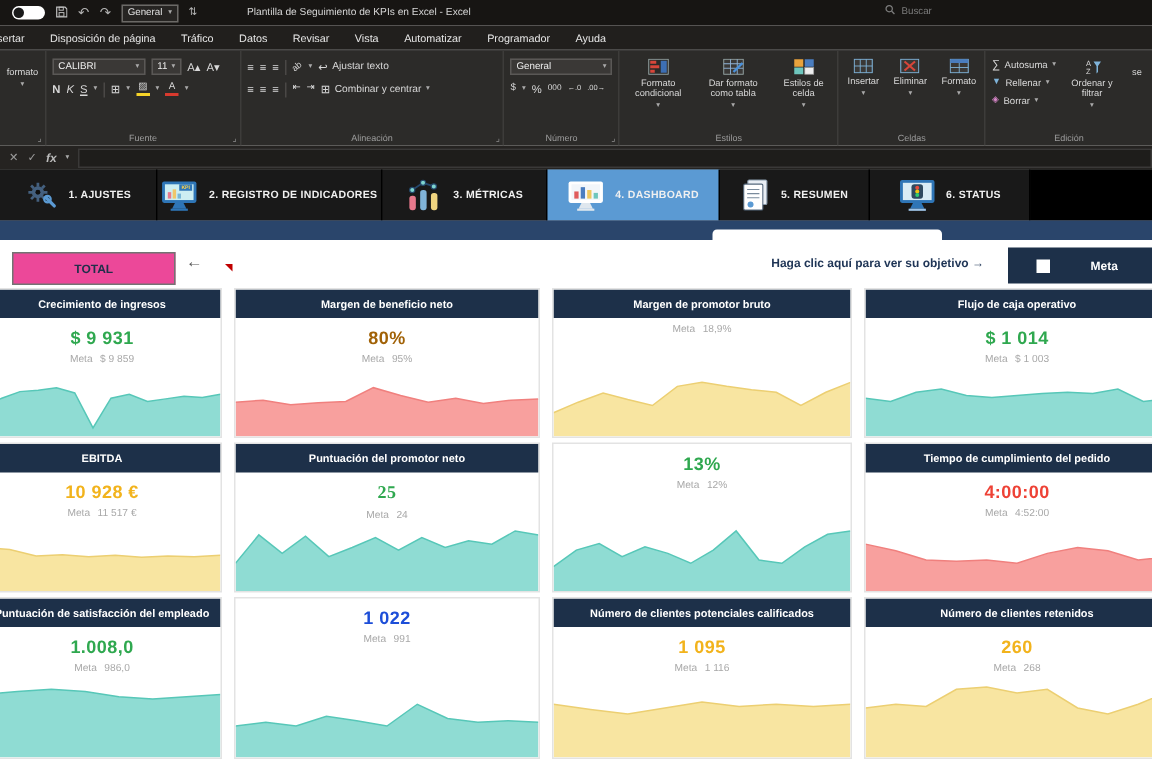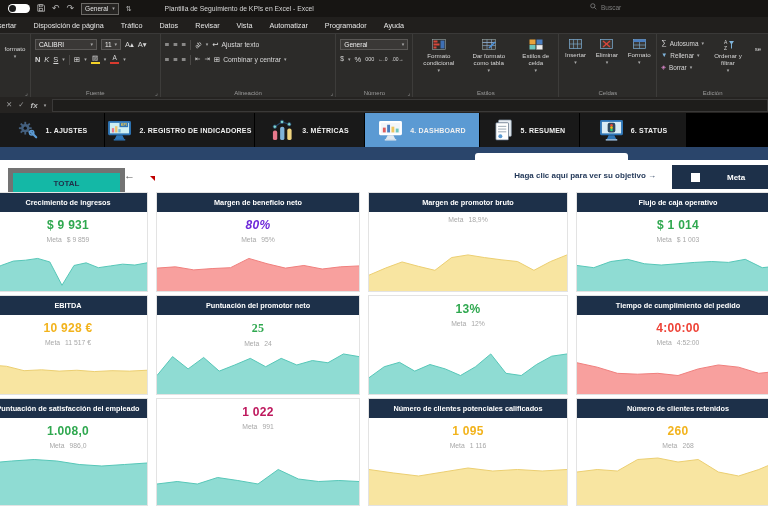--- a/index.html
+++ b/index.html
@@ -56,21 +56,21 @@
   .stab{display:flex;align-items:center;justify-content:center;gap:7px;background:#191919;
         border-right:1px solid #000;box-sizing:border-box;cursor:default;}
   .stab .lbl{font-size:7px;font-weight:bold;color:#f0f0f0;letter-spacing:.2px;white-space:nowrap;}
   .stab.active{background:#5b9ad3;}
   .navfill{flex:1;background:#000;}
 
   
   .navybar{position:absolute;top:147px;left:0;width:768px;height:13px;background:#2a456b;}
   .notch{position:absolute;left:475px;bottom:0;width:153px;height:7px;background:#fff;border-radius:3px 3px 0 0;}
   .filterrow{position:absolute;top:160px;left:0;width:768px;height:32px;background:#fff;}
-  .totalbox{position:absolute;left:8px;top:8px;width:107px;height:20px;background:#14b8a6;border:5px solid #737373;
+  .totalbox{position:absolute;left:8px;top:8px;width:107px;height:20px;background:#ec4899;border:1px solid #737373;
             display:flex;align-items:center;justify-content:center;font-size:8px;font-weight:bold;color:#20304a;}
   .backarrow{position:absolute;left:124px;top:9px;font-size:11px;color:#555;}
   .cmark{position:absolute;left:150px;top:16px;width:0;height:0;
          border-top:5px solid #c00000;border-left:5px solid transparent;}
   .objhint{position:absolute;right:112px;top:11px;font-size:8px;font-weight:bold;color:#1f3556;}
   .metabox{position:absolute;left:672px;top:5px;width:96px;height:24px;background:#1d3049;
            display:flex;align-items:center;}
   .metachk{width:9px;height:9px;background:#fff;margin-left:19px;}
   .metalbl{margin-left:27px;font-size:8px;font-weight:bold;color:#fff;}
 
@@ -455,21 +455,21 @@
             <span>$ 9 859</span>
           </div>
         <svg class="spark" viewBox="0 0 100 40" preserveAspectRatio="none">
             <polygon points="0,40 0.0,22.0 7.7,16.8 15.4,12.8 23.1,12.0 30.8,10.4 38.5,13.6 46.2,34.8 53.8,16.8 61.5,14.4 69.2,18.8 76.9,17.2 84.6,15.6 92.3,16.4 100.0,14.4 100,40" fill="#8fdcd3"></polygon>
             <polyline fill="none" stroke-width="1" vector-effect="non-scaling-stroke" points="0.0,22.0 7.7,16.8 15.4,12.8 23.1,12.0 30.8,10.4 38.5,13.6 46.2,34.8 53.8,16.8 61.5,14.4 69.2,18.8 76.9,17.2 84.6,15.6 92.3,16.4 100.0,14.4" stroke="#57c7b8"></polyline>
           </svg>
       </div>
 
       <div class="card">
         <div class="card-h">Margen de beneficio neto</div>
-        <div class="card-v" style="color: #6d28d9; font-style: italic;">80%</div>
+        <div class="card-v" style="color: #a16207;">80%</div>
         <div class="card-m">
             <span>Meta</span>
             <span>95%</span>
           </div>
         <svg class="spark" viewBox="0 0 100 40" preserveAspectRatio="none">
             <polygon points="0,40 0.0,19.2 9.1,18.0 18.2,20.8 27.3,19.6 36.4,18.8 45.5,10.4 54.5,15.2 63.6,19.2 72.7,16.8 81.8,20.0 90.9,18.0 100.0,17.2 100,40" fill="#f8a09e"></polygon>
             <polyline fill="none" stroke-width="1" vector-effect="non-scaling-stroke" points="0.0,19.2 9.1,18.0 18.2,20.8 27.3,19.6 36.4,18.8 45.5,10.4 54.5,15.2 63.6,19.2 72.7,16.8 81.8,20.0 90.9,18.0 100.0,17.2" stroke="#f0807e"></polyline>
           </svg>
       </div>
 
@@ -556,21 +556,21 @@
             <span>Meta</span>
             <span>986,0</span>
           </div>
         <svg class="spark" viewBox="0 0 100 40" preserveAspectRatio="none">
             <polygon points="0,40 0.0,6.4 14.3,4.8 28.6,3.6 42.9,4.8 57.1,7.6 71.4,8.8 85.7,7.6 100.0,6.4 100,40" fill="#8fdcd3"></polygon>
             <polyline fill="none" stroke-width="1" vector-effect="non-scaling-stroke" points="0.0,6.4 14.3,4.8 28.6,3.6 42.9,4.8 57.1,7.6 71.4,8.8 85.7,7.6 100.0,6.4" stroke="#57c7b8"></polyline>
           </svg>
       </div>
 
       <div class="card tall">
-        <div class="card-v" style="color: #be185d;">1 022</div>
+        <div class="card-v" style="color: #1d4ed8;">1 022</div>
         <div class="card-m">
             <span>Meta</span>
             <span>991</span>
           </div>
         <svg class="spark" viewBox="0 0 100 40" preserveAspectRatio="none">
             <polygon points="0,40 0.0,23.2 10.0,21.2 20.0,23.2 30.0,18.0 40.0,20.4 50.0,23.2 60.0,11.6 70.0,19.2 80.0,21.2 90.0,20.4 100.0,21.2 100,40" fill="#8fdcd3"></polygon>
             <polyline fill="none" stroke-width="1" vector-effect="non-scaling-stroke" points="0.0,23.2 10.0,21.2 20.0,23.2 30.0,18.0 40.0,20.4 50.0,23.2 60.0,11.6 70.0,19.2 80.0,21.2 90.0,20.4 100.0,21.2" stroke="#57c7b8"></polyline>
           </svg>
       </div>
 

